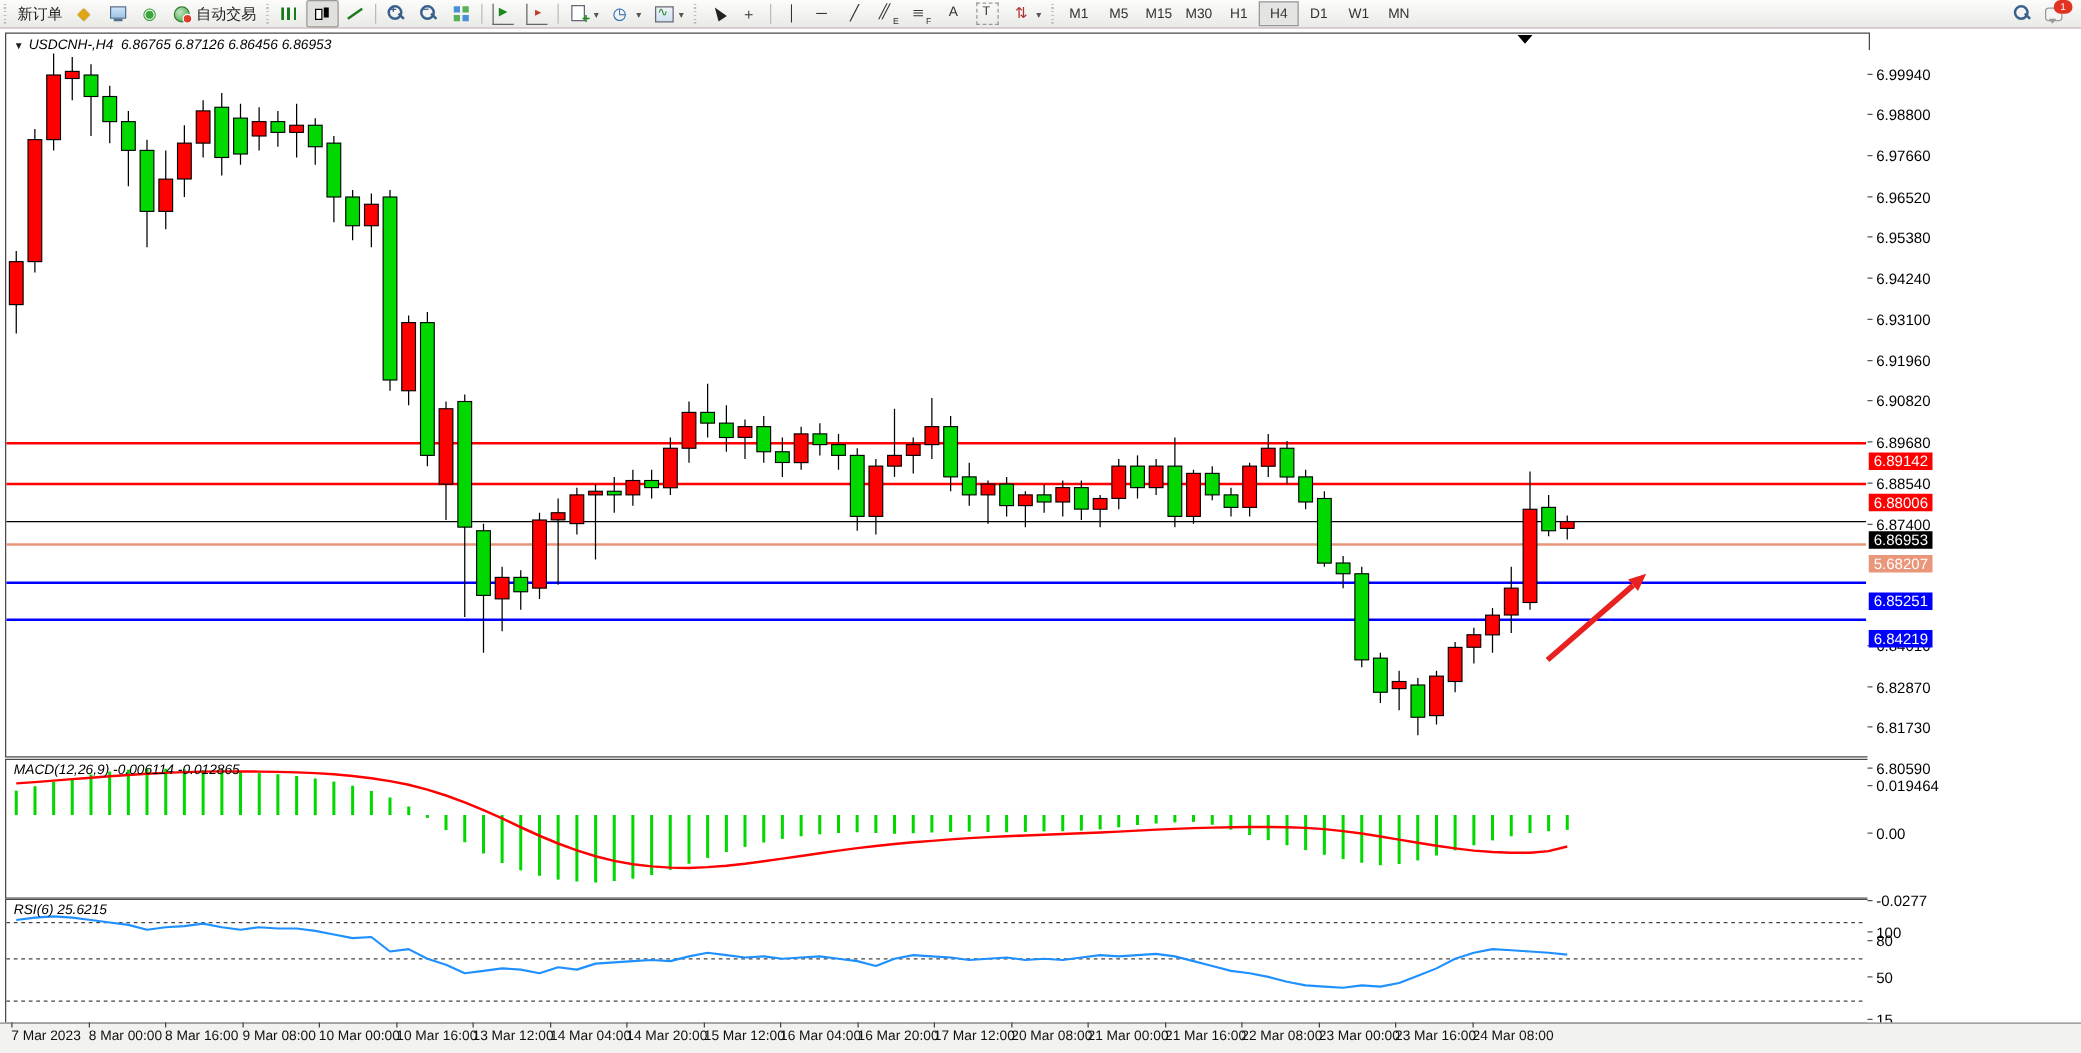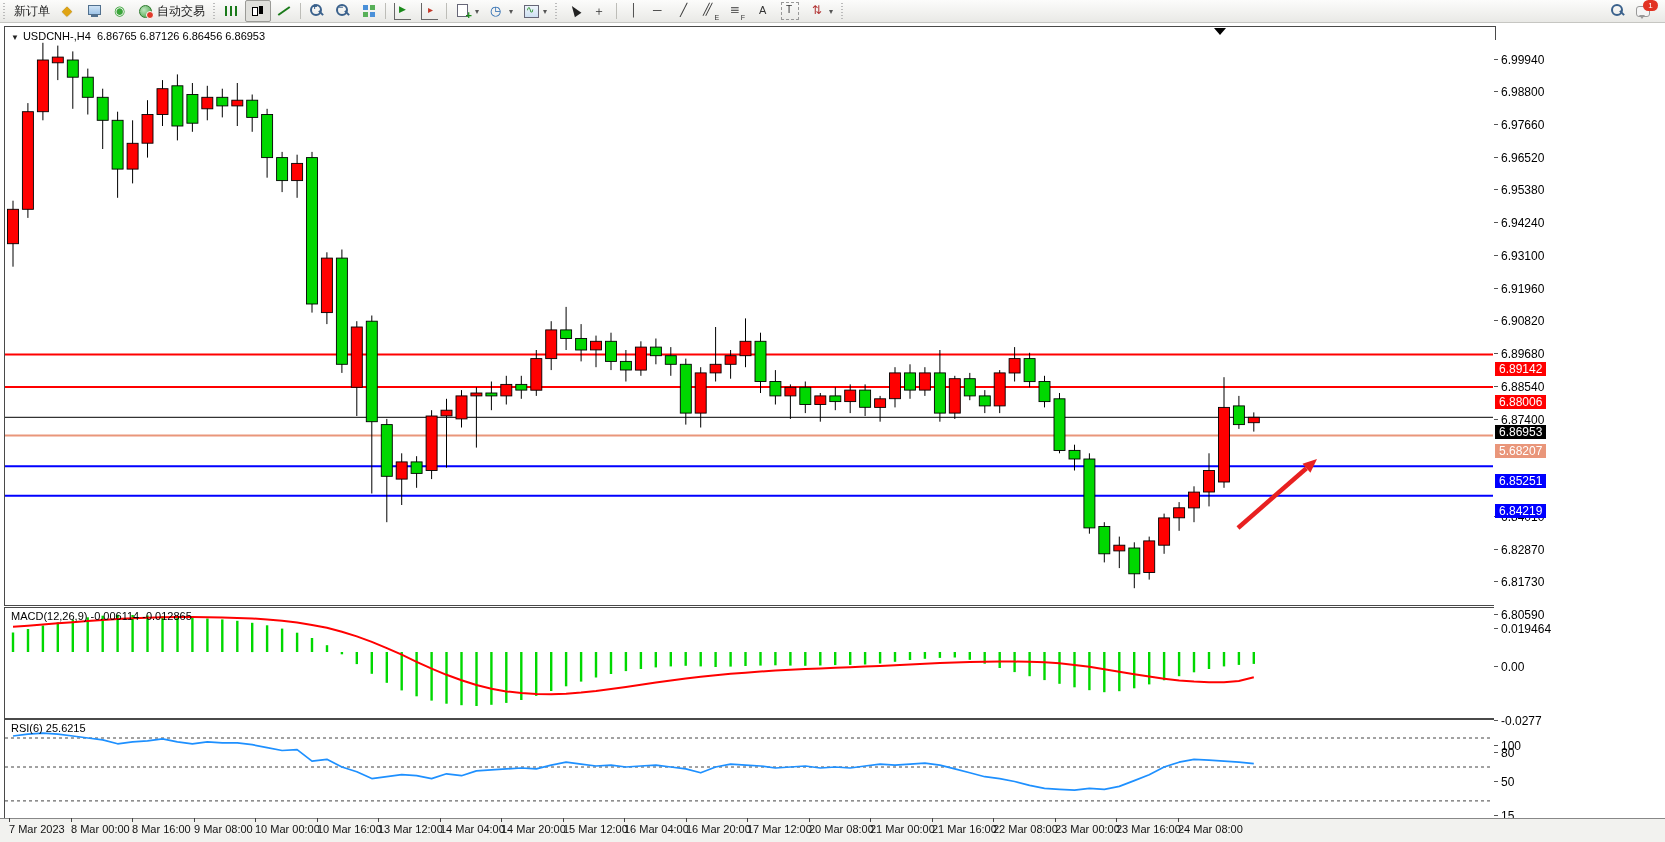--- a/index.html
+++ b/index.html
@@ -56,21 +56,21 @@
   .ic-fibo::after{content:"F";position:absolute;right:0;bottom:-2px;font-size:7px;color:#333;}
   .ic-text::before{content:"A";position:absolute;left:4px;top:1px;font-size:11px;color:#333;}
   .ic-label::before{content:"T";position:absolute;left:4px;top:1px;font-size:10px;color:#333;}
   .ic-label{border:1px dashed #999;}
   .ic-arrows::before{content:"⇅";position:absolute;left:3px;top:0;font-size:12px;color:#b03030;}
   .ic-chat::before{content:"";position:absolute;left:0;top:3px;width:12px;height:9px;background:#f5f5f5;border:1px solid #999;border-radius:3px;}
   .ic-chat::after{content:"";position:absolute;left:3px;bottom:0;width:0;height:0;border-left:3px solid transparent;border-right:3px solid transparent;border-top:4px solid #999;}
   .badge{position:absolute;right:-6px;top:-3px;min-width:11px;height:11px;border-radius:6px;background:#e23222;color:#fff;font-size:8px;line-height:11px;text-align:center;padding:0 2px;}
   
   .chart-region{position:absolute;left:0;top:23px;width:1665px;height:819px;background:#fff;}
-  .pane{position:absolute;background:#fff;border:1px solid #4a4a4a;}
+  .pane{position:absolute;background:#fff;border:1px solid #4a4a4a;font-style:italic;}
   #pane-main{left:4px;top:3px;width:1490px;height:578px;}
   #pane-macd{left:4px;top:584px;width:1490px;height:110px;}
   #pane-rsi{left:4px;top:696px;width:1490px;height:98px;}
   .pane svg{position:absolute;left:0;top:0;}
   .chart-title{position:absolute;left:6px;top:3px;font-size:11px;color:#000;white-space:nowrap;z-index:5;}
   .chart-title .tri{font-size:8px;color:#222;margin-right:4px;}
   .ind-label{position:absolute;left:6px;top:2px;font-size:11px;color:#000;white-space:nowrap;z-index:5;}
   
   .axis-col{position:absolute;left:1494px;top:17px;width:171px;height:791px;background:#fff;font-size:12px;color:#000;}
   .axis-tick{position:absolute;left:3px;white-space:nowrap;}
@@ -176,20 +176,31 @@
         <span class="ic ic-text"></span>
       </div>
     <div class="tb-btn">
         <span class="ic ic-label"></span>
       </div>
     <div class="tb-btn">
         <span class="ic ic-arrows"></span>
         <span class="caret">▾</span>
       </div>
     <span class="tb-grip"></span>
+    <div id="tf-group" style="display:flex;align-items:center;">
+        <div class="tf-btn">M1</div>
+        <div class="tf-btn">M5</div>
+        <div class="tf-btn">M15</div>
+        <div class="tf-btn">M30</div>
+        <div class="tf-btn">H1</div>
+        <div class="tf-btn active">H4</div>
+        <div class="tf-btn">D1</div>
+        <div class="tf-btn">W1</div>
+        <div class="tf-btn">MN</div>
+      </div>
     <div style="flex:1"></div>
     <div class="tb-btn">
         <span class="ic ic-search">
           <i></i>
         </span>
       </div>
     <div class="tb-btn" style="margin-right:8px;">
       <span class="ic ic-chat">
         <span class="badge">1</span>
       </span>

